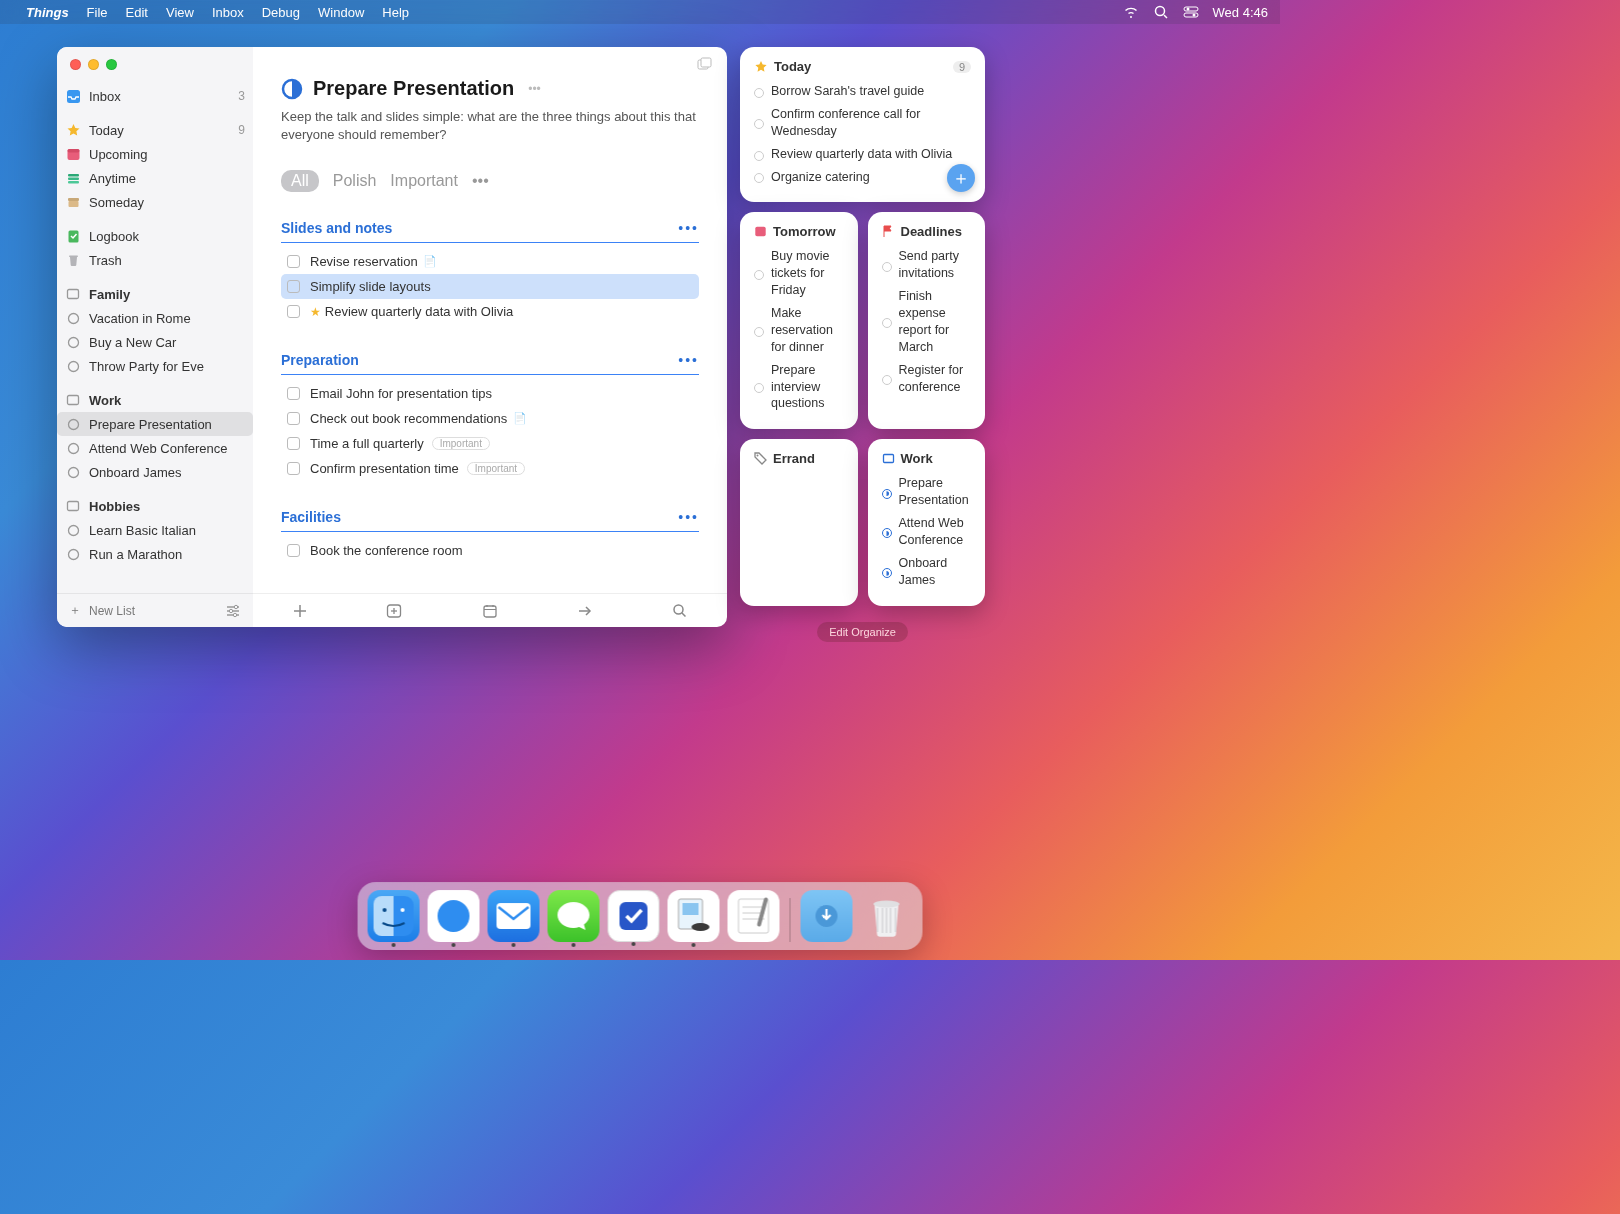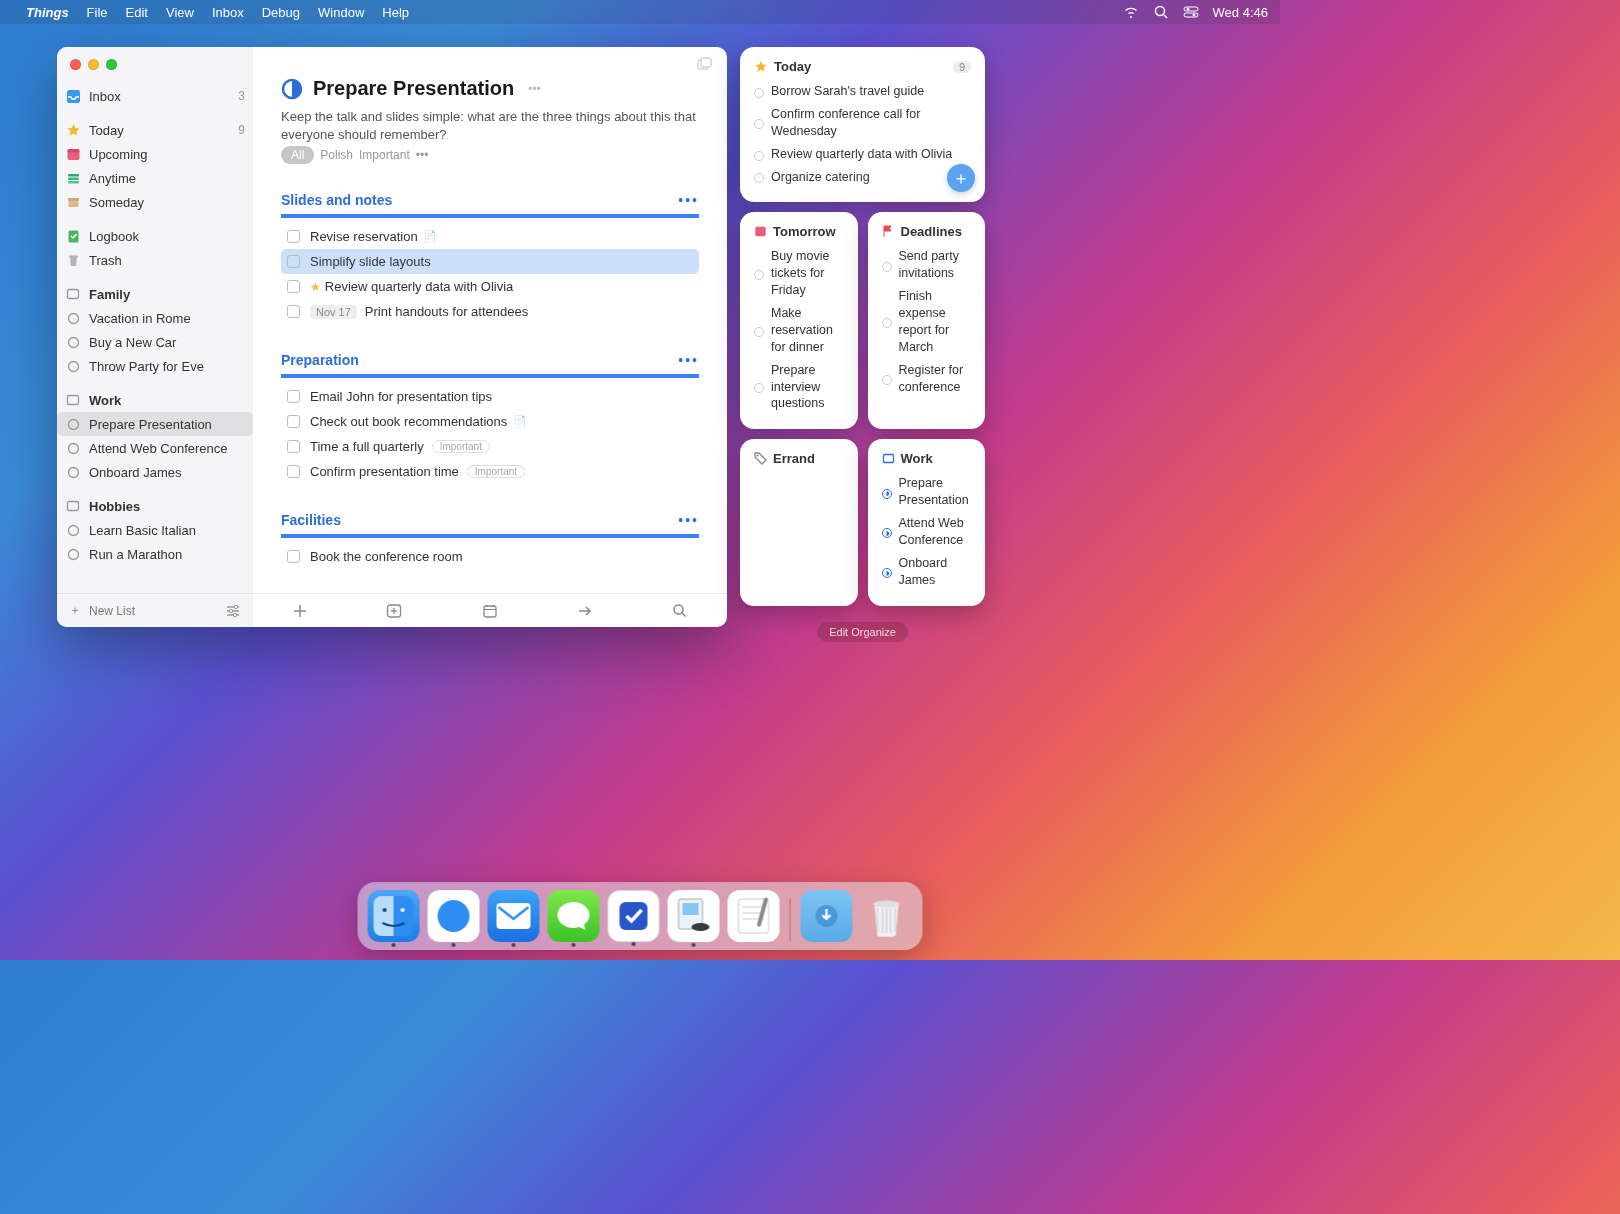--- a/index.html
+++ b/index.html
@@ -32,25 +32,25 @@
 .sidebar-footer .gear { margin-left: auto; }
 
 .content { flex: 1; display: flex; flex-direction: column; position: relative; }
 .win-btn-top { position: absolute; top: 10px; right: 14px; color: #bbb; }
 .main-scroll { flex: 1; overflow-y: auto; padding: 30px 28px 10px; }
 .proj-head { display: flex; align-items: center; gap: 10px; }
 .proj-icon { width: 22px; height: 22px; }
 .proj-title { font-size: 20px; font-weight: 700; color: #1a1a1a; }
 .proj-more { color: #bbb; font-size: 12px; margin-left: 4px; }
 .proj-desc { margin-top: 8px; font-size: 13px; color: #555; line-height: 1.4; max-width: 420px; }
-.filters { display: flex; align-items: center; gap: 6px; margin-top: 2px; font-size: 12px; color: #999; }
+.filters { display: flex; align-items: center; gap: 14px; margin-top: 26px; font-size: 16px; color: #999; }
 .filter-pill { background: #c6c6c9; color: #fff; border-radius: 10px; padding: 2px 10px; font-weight: 500; }
 .filter-txt { cursor: default; }
 .section { margin-top: 28px; }
-.section-head { display: flex; align-items: center; border-bottom: 4px solid #3b82f6; padding-bottom: 6px; }
+.section-head { display: flex; align-items: center; border-bottom: 1px solid #3b82f6; padding-bottom: 6px; }
 .section-title { font-size: 14px; font-weight: 600; color: #2b6fd6; }
 .section-more { margin-left: auto; color: #2b6fd6; font-size: 14px; letter-spacing: 2px; }
 .task { display: flex; align-items: center; padding: 5px 6px; font-size: 13px; color: #333; border-radius: 5px; }
 .task.selected { background: #cde0fb; }
 .task .cb { width: 13px; height: 13px; border: 1.5px solid #bbb; border-radius: 3px; margin-right: 10px; flex-shrink: 0; }
 .task .star { color: #f5b82e; margin-right: 4px; font-size: 12px; }
 .task .date-pill { background: #eee; color: #888; border-radius: 4px; padding: 1px 6px; font-size: 11px; margin-right: 8px; }
 .task .note-ico { color: #ccc; margin-left: 6px; font-size: 11px; }
 .task .tag-pill { border: 1px solid #ddd; color: #aaa; border-radius: 10px; padding: 0 7px; font-size: 10px; margin-left: 8px; }
 .tasks { margin-top: 6px; }
@@ -343,25 +343,20 @@
                 <span class="note-ico">📄</span>
               </div>
               <div class="task selected">
                 <span class="cb"></span>
                 <span>Simplify slide layouts</span>
               </div>
               <div class="task">
                 <span class="cb"></span>
                 <span class="star">★</span>
                 <span>Review quarterly data with Olivia</span>
-              </div>
-              <div class="task">
-                <span class="cb"></span>
-                <span class="date-pill">Nov 17</span>
-                <span>Print handouts for attendees</span>
               </div>
             </div>
           </div>
           <div class="section">
             <div class="section-head">
               <span class="section-title">Preparation</span>
               <span class="section-more">•••</span>
             </div>
             <div class="tasks">
               <div class="task">

